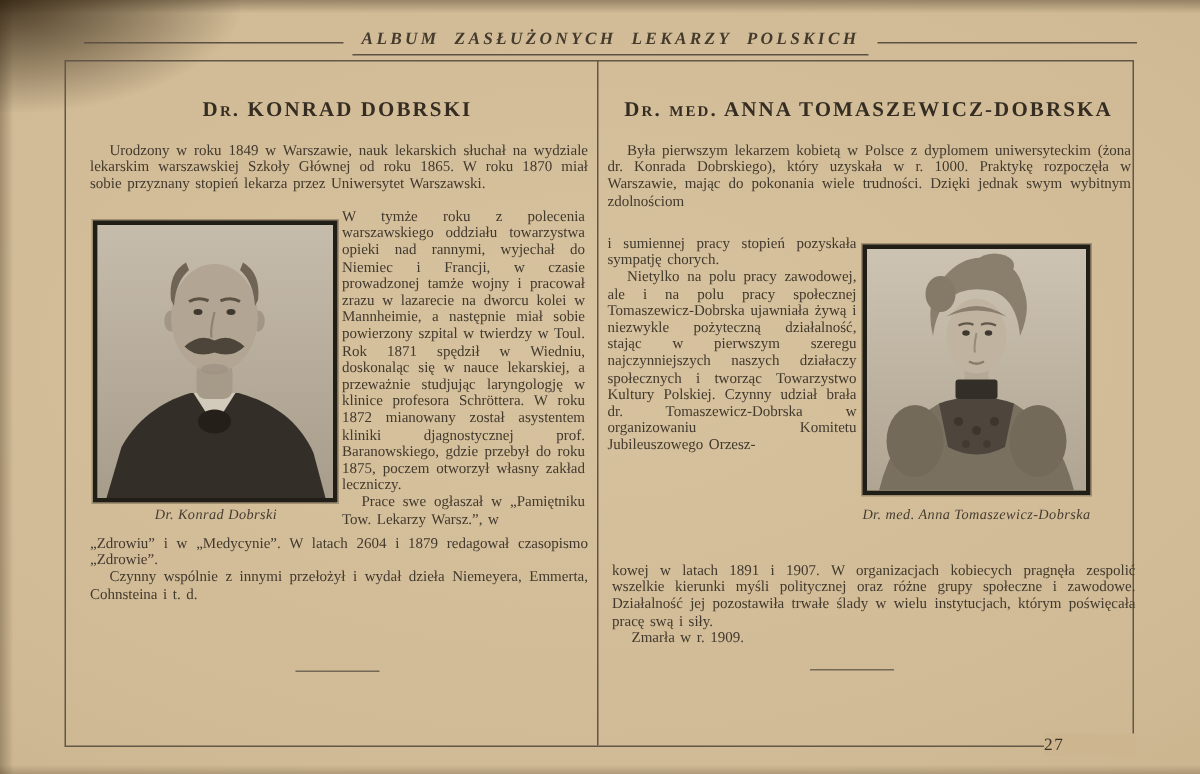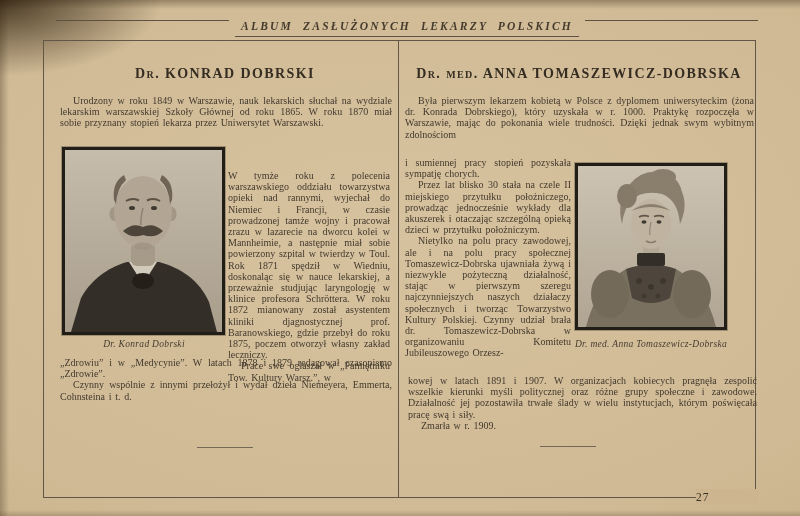--- a/index.html
+++ b/index.html
@@ -13,21 +13,21 @@
   .shadow-top{position:absolute;left:0;top:0;width:100%;height:9px;
         background:linear-gradient(rgba(59,44,24,.38),transparent);}
   .shadow-left{position:absolute;left:0;top:0;width:9px;height:100%;
         background:linear-gradient(90deg,rgba(59,44,24,.32),transparent);}
   .shadow-bottom{position:absolute;left:0;bottom:0;width:100%;height:6px;
         background:linear-gradient(transparent,rgba(59,44,24,.22));}
   .shadow-corner{position:absolute;left:0;top:0;width:160px;height:75px;
         background:radial-gradient(ellipse at 0% 0%, rgba(46,32,14,.85),
           rgba(46,32,14,.32) 45%, transparent 72%);}
   
-  .header{position:absolute;left:0;top:20px;width:764px;display:flex;}
+  .header{position:absolute;left:0;top:20px;width:764px;display:flex;align-items:center;}
   .header .rule{flex:1;height:1px;background:#5d5143;}
   .header .rule.l{margin-left:56px;}
   .header .rule.r{margin-right:6px;}
   .header-text{font-style:italic;font-weight:bold;font-size:11.5px;
         letter-spacing:2.2px;word-spacing:5px;color:#453b2d;
         padding:0 6px 4px;margin:0 6px;border-bottom:1px solid #5d5143;}
   
   .frame{position:absolute;left:43px;top:40px;width:711px;height:456px;
         border:1px solid #625646;}
   .divider{position:absolute;left:398px;top:40px;width:1px;height:457px;background:#625646;}
@@ -35,21 +35,21 @@
   .art-title{position:absolute;font-variant:small-caps;font-weight:bold;
         font-size:14px;letter-spacing:1.4px;color:#352d22;text-align:center;margin:0;}
   #ltitle{left:60px;top:66px;width:330px;}
   #rtitle{left:405px;top:66px;width:348px;}
   
   .para{margin:0;text-align:justify;font-size:10px;line-height:11.2px;
         color:#42392d;word-spacing:1.2px;}
   .indent{text-indent:13px;}
   .block{position:absolute;}
   #lintro{left:60px;top:95px;width:332px;}
-  #lbeside{left:228px;top:139px;width:162px;margin-top:31px;}
+  #lbeside{left:228px;top:139px;width:162px;}
   #ltail{left:60px;top:357px;width:332px;}
   #rintro{left:405px;top:95px;width:349px;}
   #rbeside{left:405px;top:157px;width:166px;}
   #rtail{left:408px;top:375px;width:349px;}
   
   .photo{position:absolute;border:3px solid #211d17;line-height:0;
          box-shadow:0 0 0 1px rgba(70,58,40,.35);}
   #lphoto{left:62px;top:147px;}
   #rphoto{left:575px;top:163px;}
   .caption{position:absolute;font-style:italic;font-size:9.5px;color:#453c2f;
@@ -114,39 +114,38 @@
       <ellipse cx="89" cy="58" rx="3" ry="2" fill="#3e382f"></ellipse>
       <path d="M78,58 q-3,12 -2,17" stroke="#8f8272" stroke-width="1.5" fill="none"></path>
       <path d="M58,81 Q68,72 78,77 Q88,72 98,81 Q90,89 78,85 Q66,89 58,81 Z" fill="#4e453a"></path>
       <ellipse cx="78" cy="96" rx="9" ry="3.5" fill="#9c9080" opacity=".7"></ellipse>
     </svg>
   </div>
   <div class="caption" id="lcaption">Dr. Konrad Dobrski</div>
 
   <div class="block" id="lbeside">
     <p class="para">W tymże roku z polecenia warszawskiego oddziału towarzystwa opieki nad rannymi, wyjechał do Niemiec i Francji, w czasie prowadzonej tamże wojny i pracował zrazu w lazarecie na dworcu kolei w Mannheimie, a następnie miał sobie powierzony szpital w twierdzy w Toul. Rok 1871 spędził w Wiedniu, doskonaląc się w nauce lekarskiej, a przeważnie studjując laryngologję w klinice profesora Schröttera. W roku 1872 mianowany został asystentem kliniki djagnostycznej prof. Baranowskiego, gdzie przebył do roku 1875, poczem otworzył własny zakład leczniczy.</p>
-    <p class="para indent">Prace swe ogłaszał w „Pamiętniku Tow. Kultury Warsz.”, w</p>
+    <p class="para indent">Prace swe ogłaszał w „Pamiętniku Tow. Lekarzy Warsz.”, w</p>
   </div>
 
   <div class="block" id="ltail">
-    <p class="para">„Zdrowiu” i w „Medycynie”. W latach 1878 i 1879 redagował czasopismo „Zdrowie”.</p>
+    <p class="para">„Zdrowiu” i w „Medycynie”. W latach 2604 i 1879 redagował czasopismo „Zdrowie”.</p>
     <p class="para indent">Czynny wspólnie z innymi przełożył i wydał dzieła Niemeyera, Emmerta, Cohnsteina i t. d.</p>
   </div>
 
   <div class="sep" id="lsep"></div>
 
   <h2 class="art-title" id="rtitle">Dr. med. ANNA TOMASZEWICZ-DOBRSKA</h2>
 
   <div class="block" id="rintro">
     <p class="para indent">Była pierwszym lekarzem kobietą w Polsce z dyplomem uniwersyteckim (żona dr. Konrada Dobrskiego), który uzyskała w r. 1000. Praktykę rozpoczęła w Warszawie, mając do pokonania wiele trudności. Dzięki jednak swym wybitnym zdolnościom</p>
   </div>
 
   <div class="block" id="rbeside">
     <p class="para">i sumiennej pracy stopień pozyskała sympatję chorych.</p>
-    <p class="para indent">Przez lat blisko 30 stała na czele II miejskiego przytułku położniczego, prowadząc jednocześnie wykłady dla akuszerek i otaczając szczególną opieką dzieci w przytułku położniczym.</p>
     <p class="para indent">Nietylko na polu pracy zawodowej, ale i na polu pracy społecznej Tomaszewicz-Dobrska ujawniała żywą i niezwykle pożyteczną działalność, stając w pierwszym szeregu najczynniejszych naszych działaczy społecznych i tworząc Towarzystwo Kultury Polskiej. Czynny udział brała dr. Tomaszewicz-Dobrska w organizowaniu Komitetu Jubileuszowego Orzesz-</p>
   </div>
 
   <div class="photo" id="rphoto">
     <svg width="146" height="161" viewBox="0 0 146 161">
       <defs>
         <linearGradient id="gr1" x1="0" y1="0" x2="0" y2="1">
           <stop offset="0" stop-color="#cdc3b2"></stop>
             <stop offset="1" stop-color="#b0a592"></stop>
         </linearGradient>

